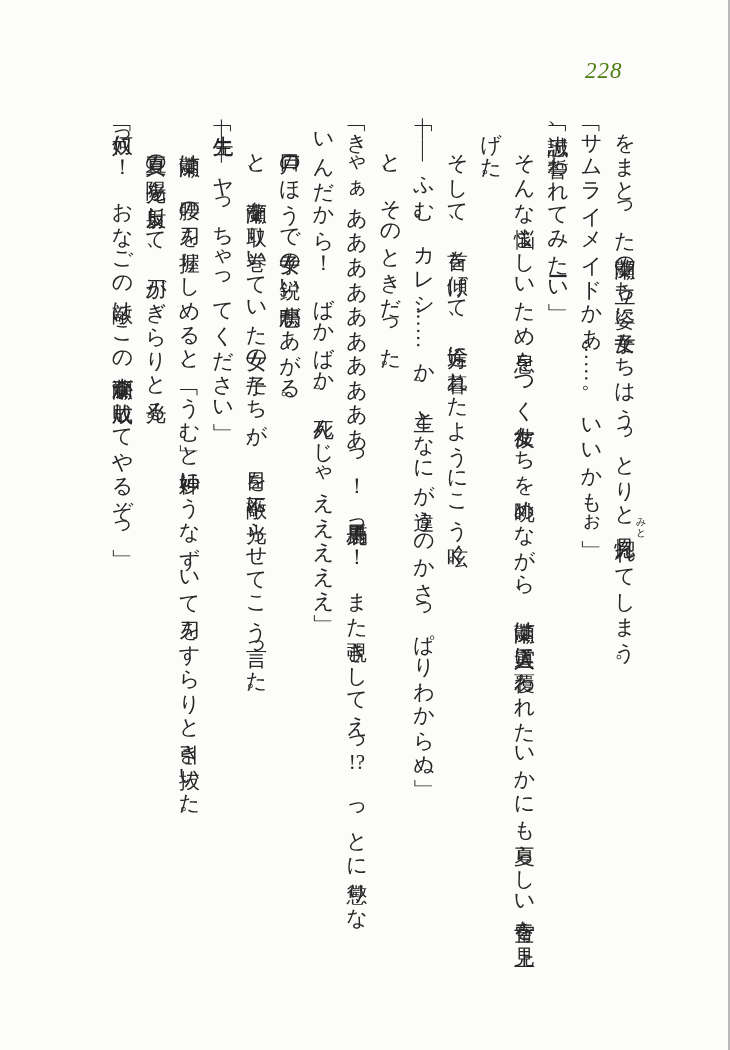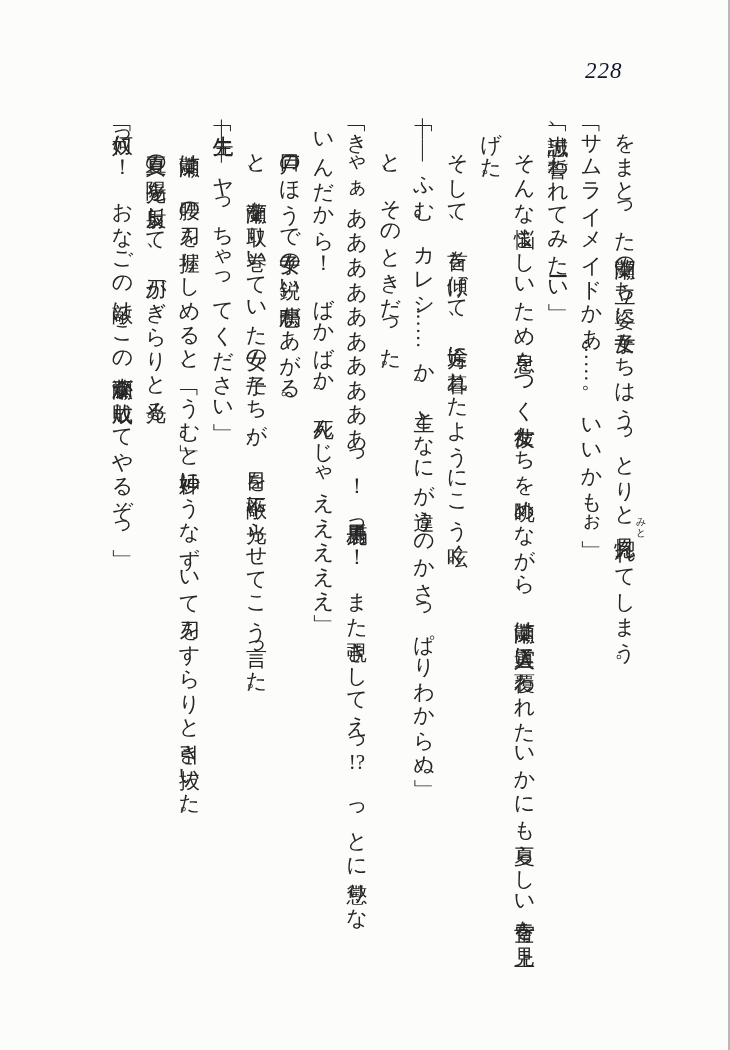--- a/index.html
+++ b/index.html
@@ -30,21 +30,21 @@
     background: #b9b9b9;
   }
   .page-number {
     position: absolute;
     top: 58px;
     left: 585px;
     font-family: "Liberation Serif", "DejaVu Serif", serif;
     font-style: italic;
     font-size: 23px;
     letter-spacing: 1px;
-    color: #0f172a;
+    color: #4d7c0f;
   }
   .text-block {
     position: absolute;
     top: 118px;
     right: 84px;
     height: 822px;
     width: 572px;
     writing-mode: vertical-rl;
     text-orientation: mixed;
     font-family: "Liberation Serif", "DejaVu Serif", serif;

